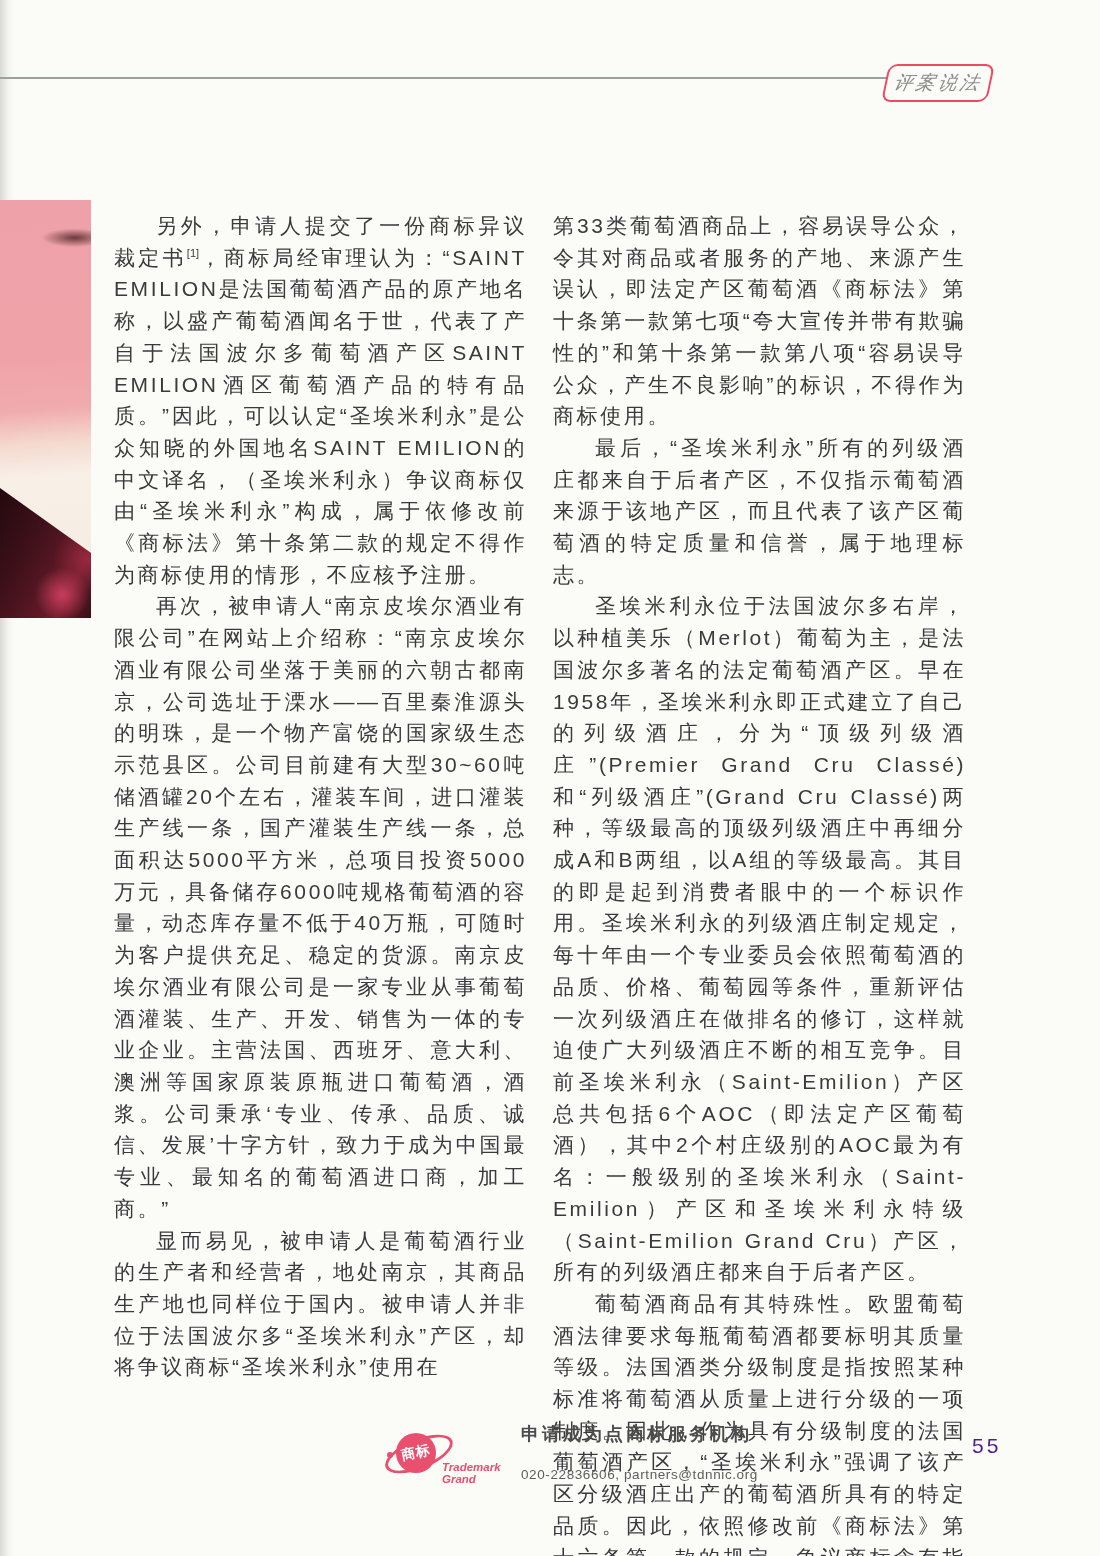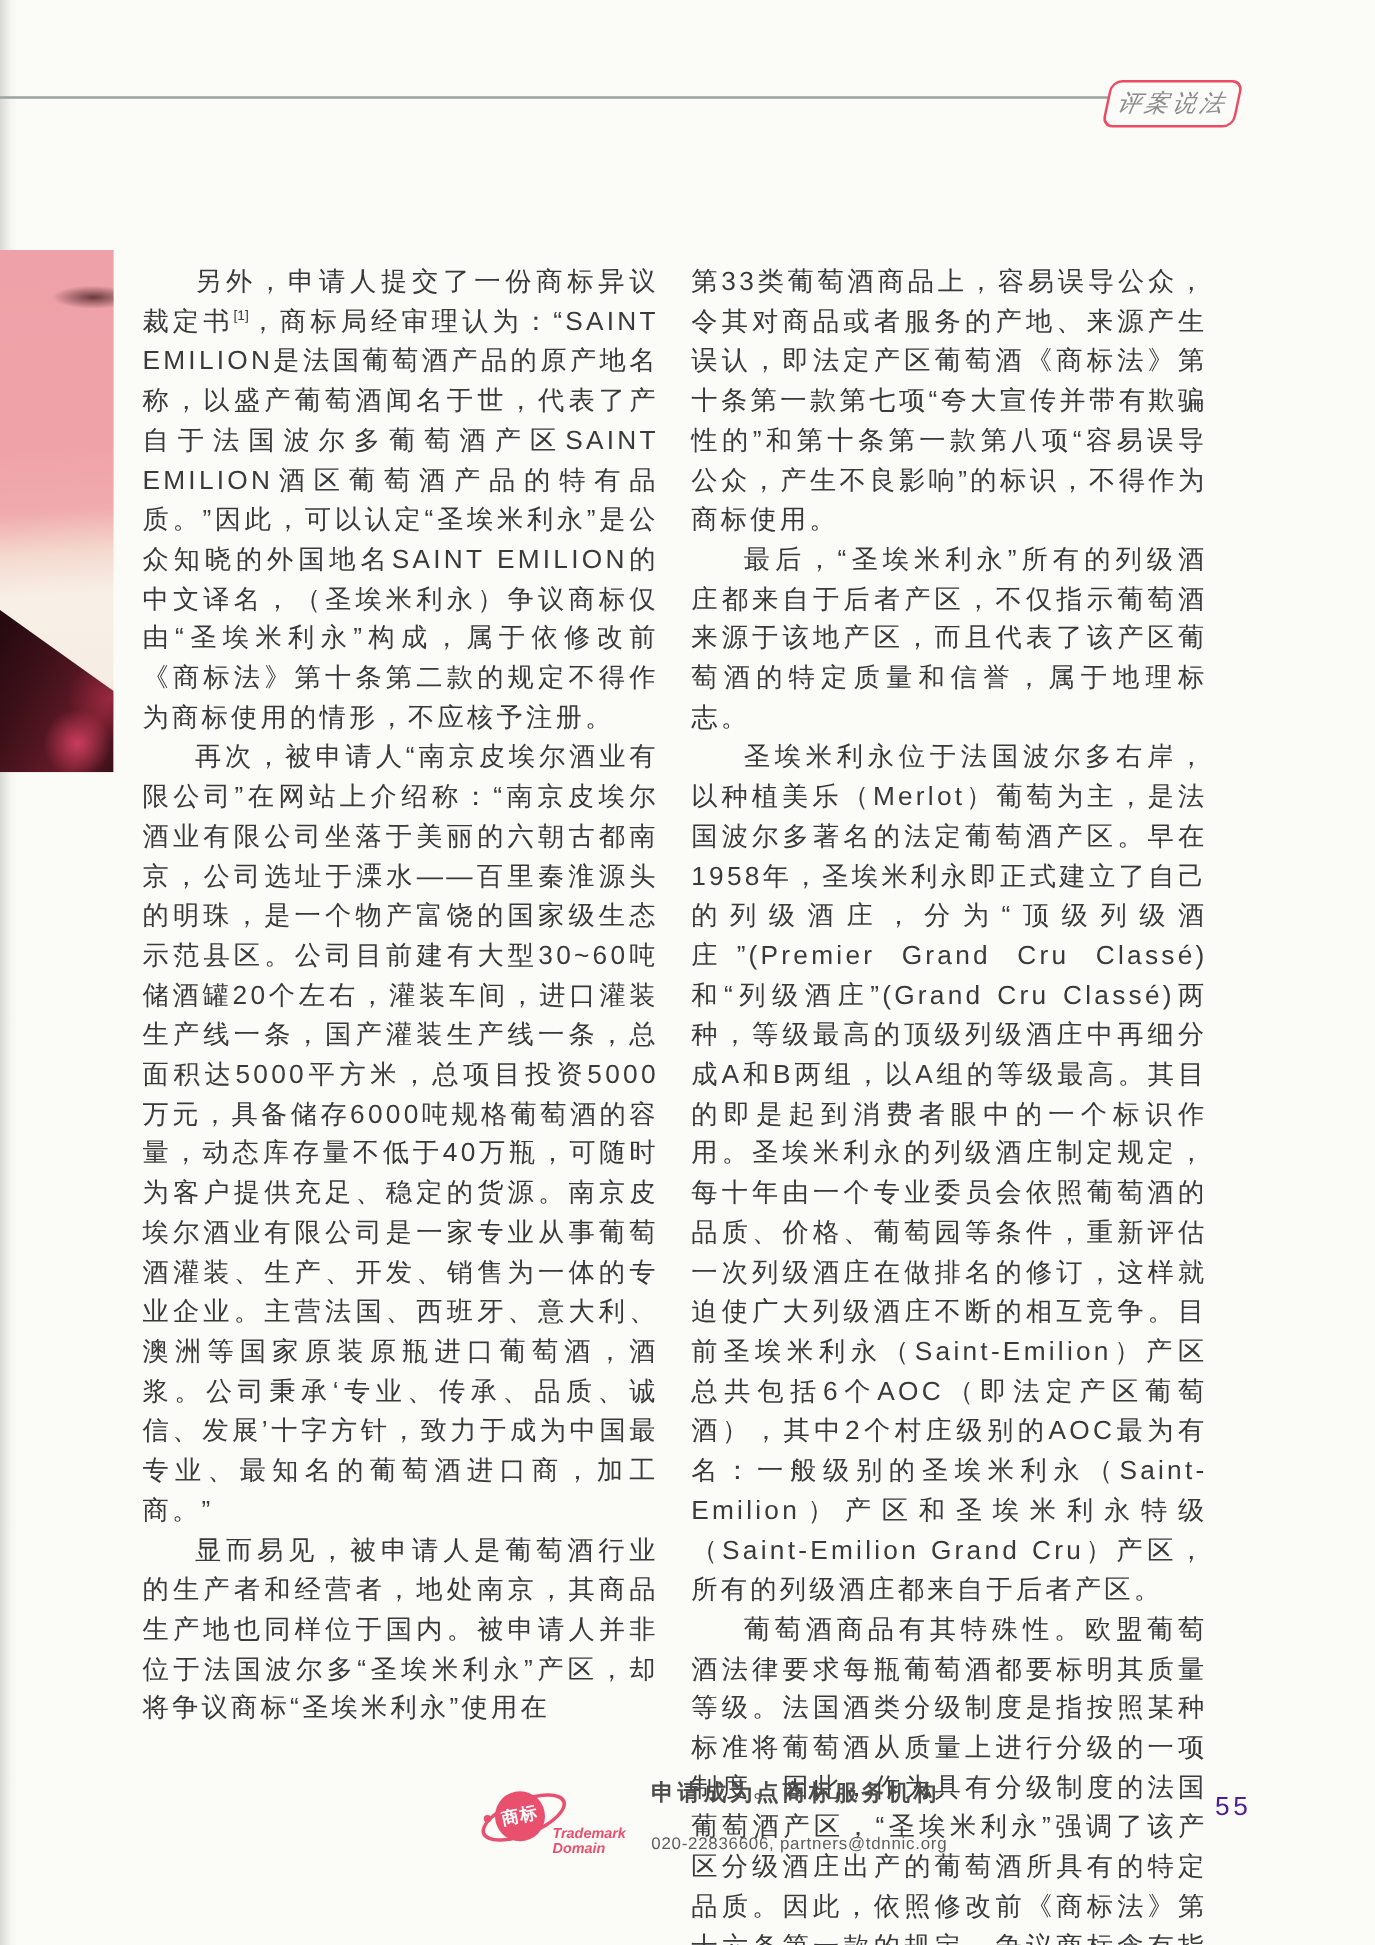--- a/index.html
+++ b/index.html
@@ -142,21 +142,21 @@
   </div>
 
   <div class="footer-logo">
     <span class="logo-dot"></span>
     <div class="logo-globe">
       <span>商标</span>
     </div>
     <span class="logo-ring"></span>
     <div class="logo-en">
       <div>Trademark</div>
-      <div>Domain</div>
+      <div>Grand</div>
     </div>
   </div>
 
   <div class="footer-text">
     <div class="footer-slogan">申请成为点商标服务机构</div>
     <div class="footer-contact">020-22836606, partners@tdnnic.org</div>
   </div>
 
   <div class="page-number">55</div>
 

